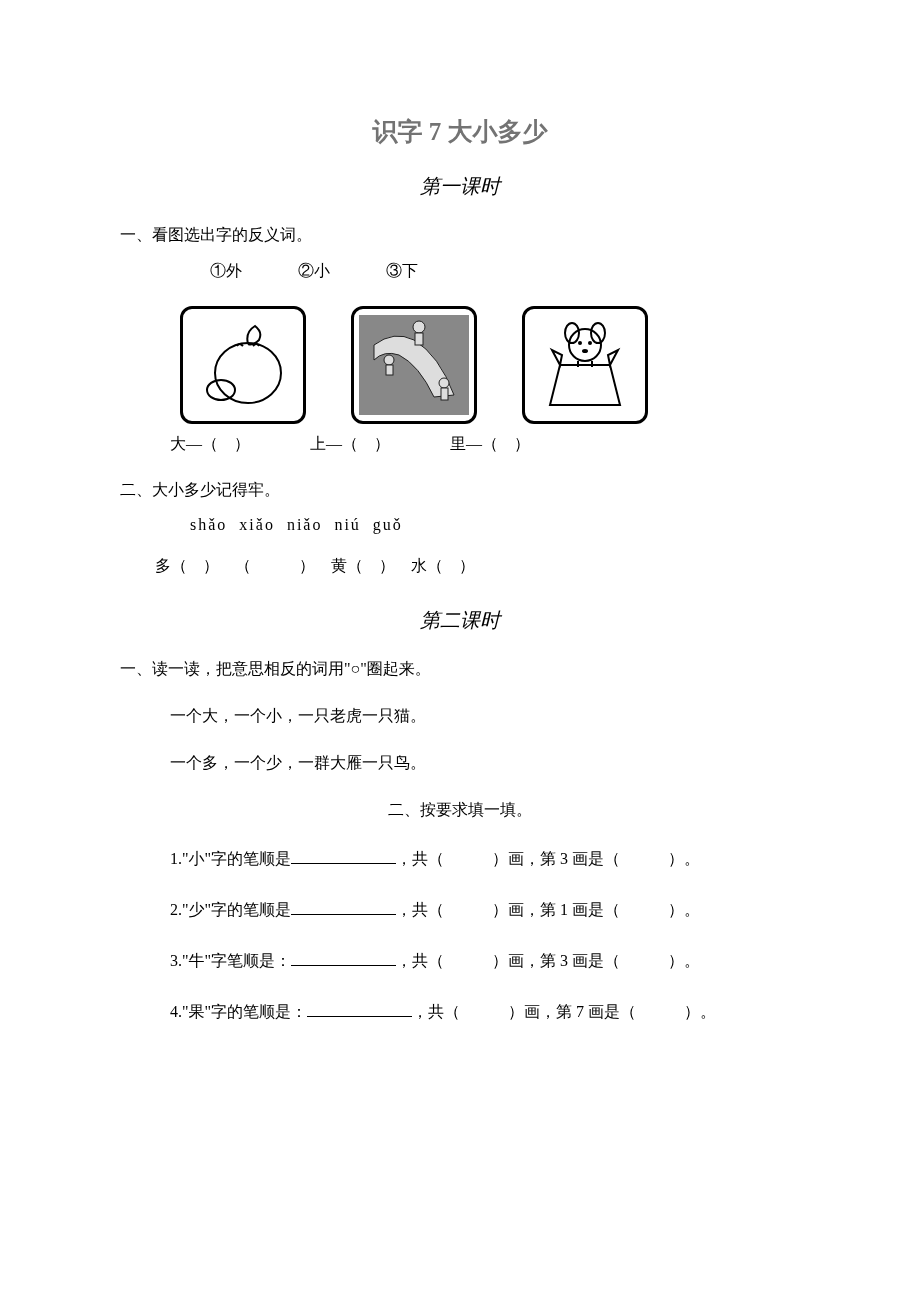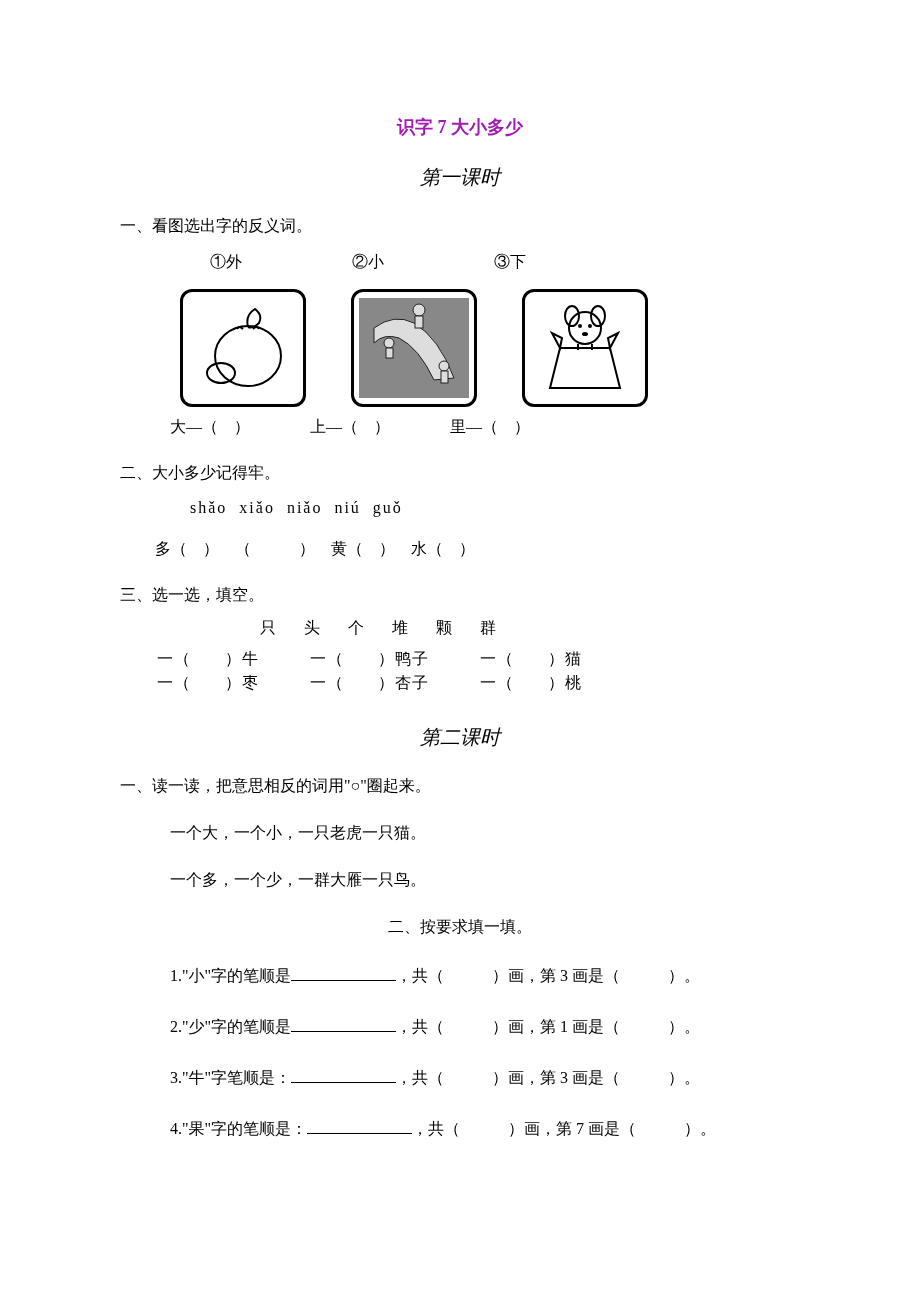--- a/index.html
+++ b/index.html
@@ -12,42 +12,42 @@
   }
   .page {
     width: 920px;
     min-height: 1302px;
     padding: 115px 120px 60px 120px;
     box-sizing: border-box;
     position: relative;
   }
   .title {
     text-align: center;
-    color: #a21caf;
-    font-size: 18px;
+    color: #737373;
+    font-size: 25px;
     font-weight: bold;
     margin-bottom: 25px;
   }
   .subtitle {
     text-align: center;
     font-size: 20px;
     margin-bottom: 25px;
     font-style: italic;
   }
   .sec {
     margin-bottom: 25px;
   }
   .sec-head {
     margin-bottom: 15px;
   }
   .labels-row {
     display: flex;
     padding-left: 90px;
-    gap: 110px;
-    margin-bottom: 16px;
+    gap: 56px;
+    margin-bottom: 24px;
     font-family: Liberation Serif, serif;
   }
   .imgs-row {
     display: flex;
     padding-left: 60px;
     gap: 45px;
     margin-bottom: 10px;
   }
   .img-box {
     width: 120px;
@@ -168,26 +168,20 @@
       <span>里—（　）</span>
     </div>
   </div>
 
   <div class="sec">
     <div class="sec-head">二、大小多少记得牢。</div>
     <div class="pinyin-row">shǎo  xiǎo niǎo     niú     guǒ</div>
     <div class="line">多（　）　（　　　）　黄（　）　水（　）</div>
   </div>
 
-  <div class="sec">
-    <div class="sec-head line2">三、选一选，填空。</div>
-    <div class="choices">只 头 个 堆 颗 群</div>
-    <div class="cw-row">　一（　　）牛　　　一（　　）鸭子　　　一（　　）猫</div>
-    <div class="cw-row">　一（　　）枣　　　一（　　）杏子　　　一（　　）桃</div>
-  </div>
 
   <div class="subtitle block">第二课时</div>
 
   <div class="sec">
     <div class="sec-head" style="margin-bottom:26px;">一、读一读，把意思相反的词用"○"圈起来。</div>
     <div class="poem-line">一个大，一个小，一只老虎一只猫。</div>
     <div class="poem-line">一个多，一个少，一群大雁一只鸟。</div>
   </div>
 
   <div class="sec">

